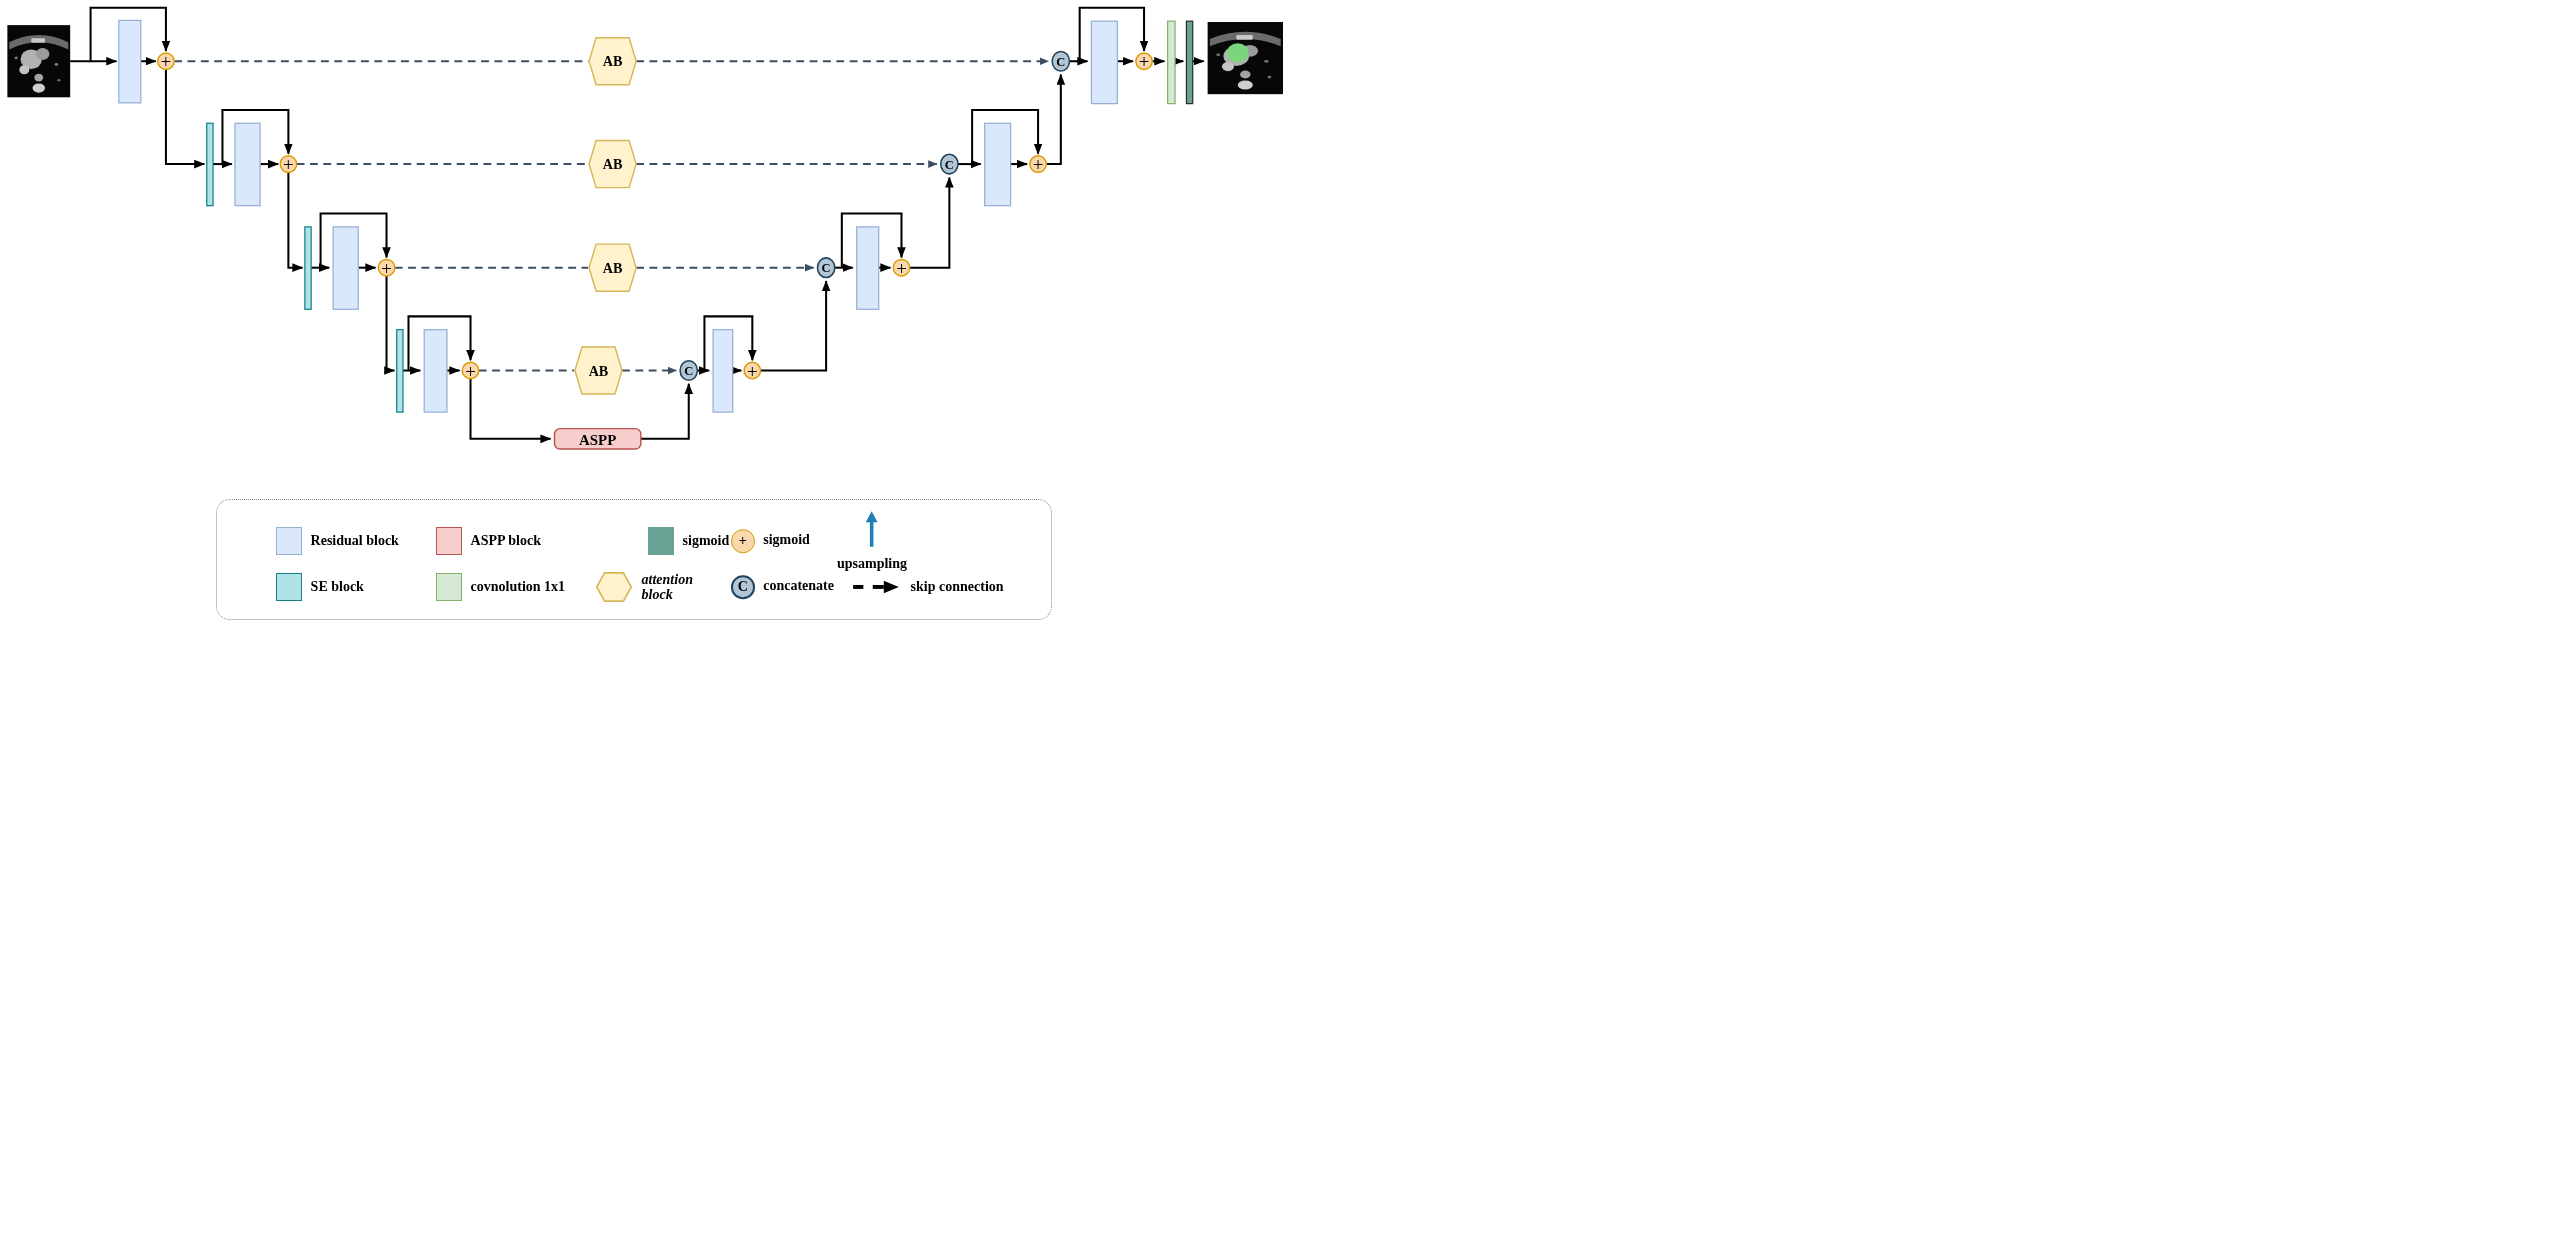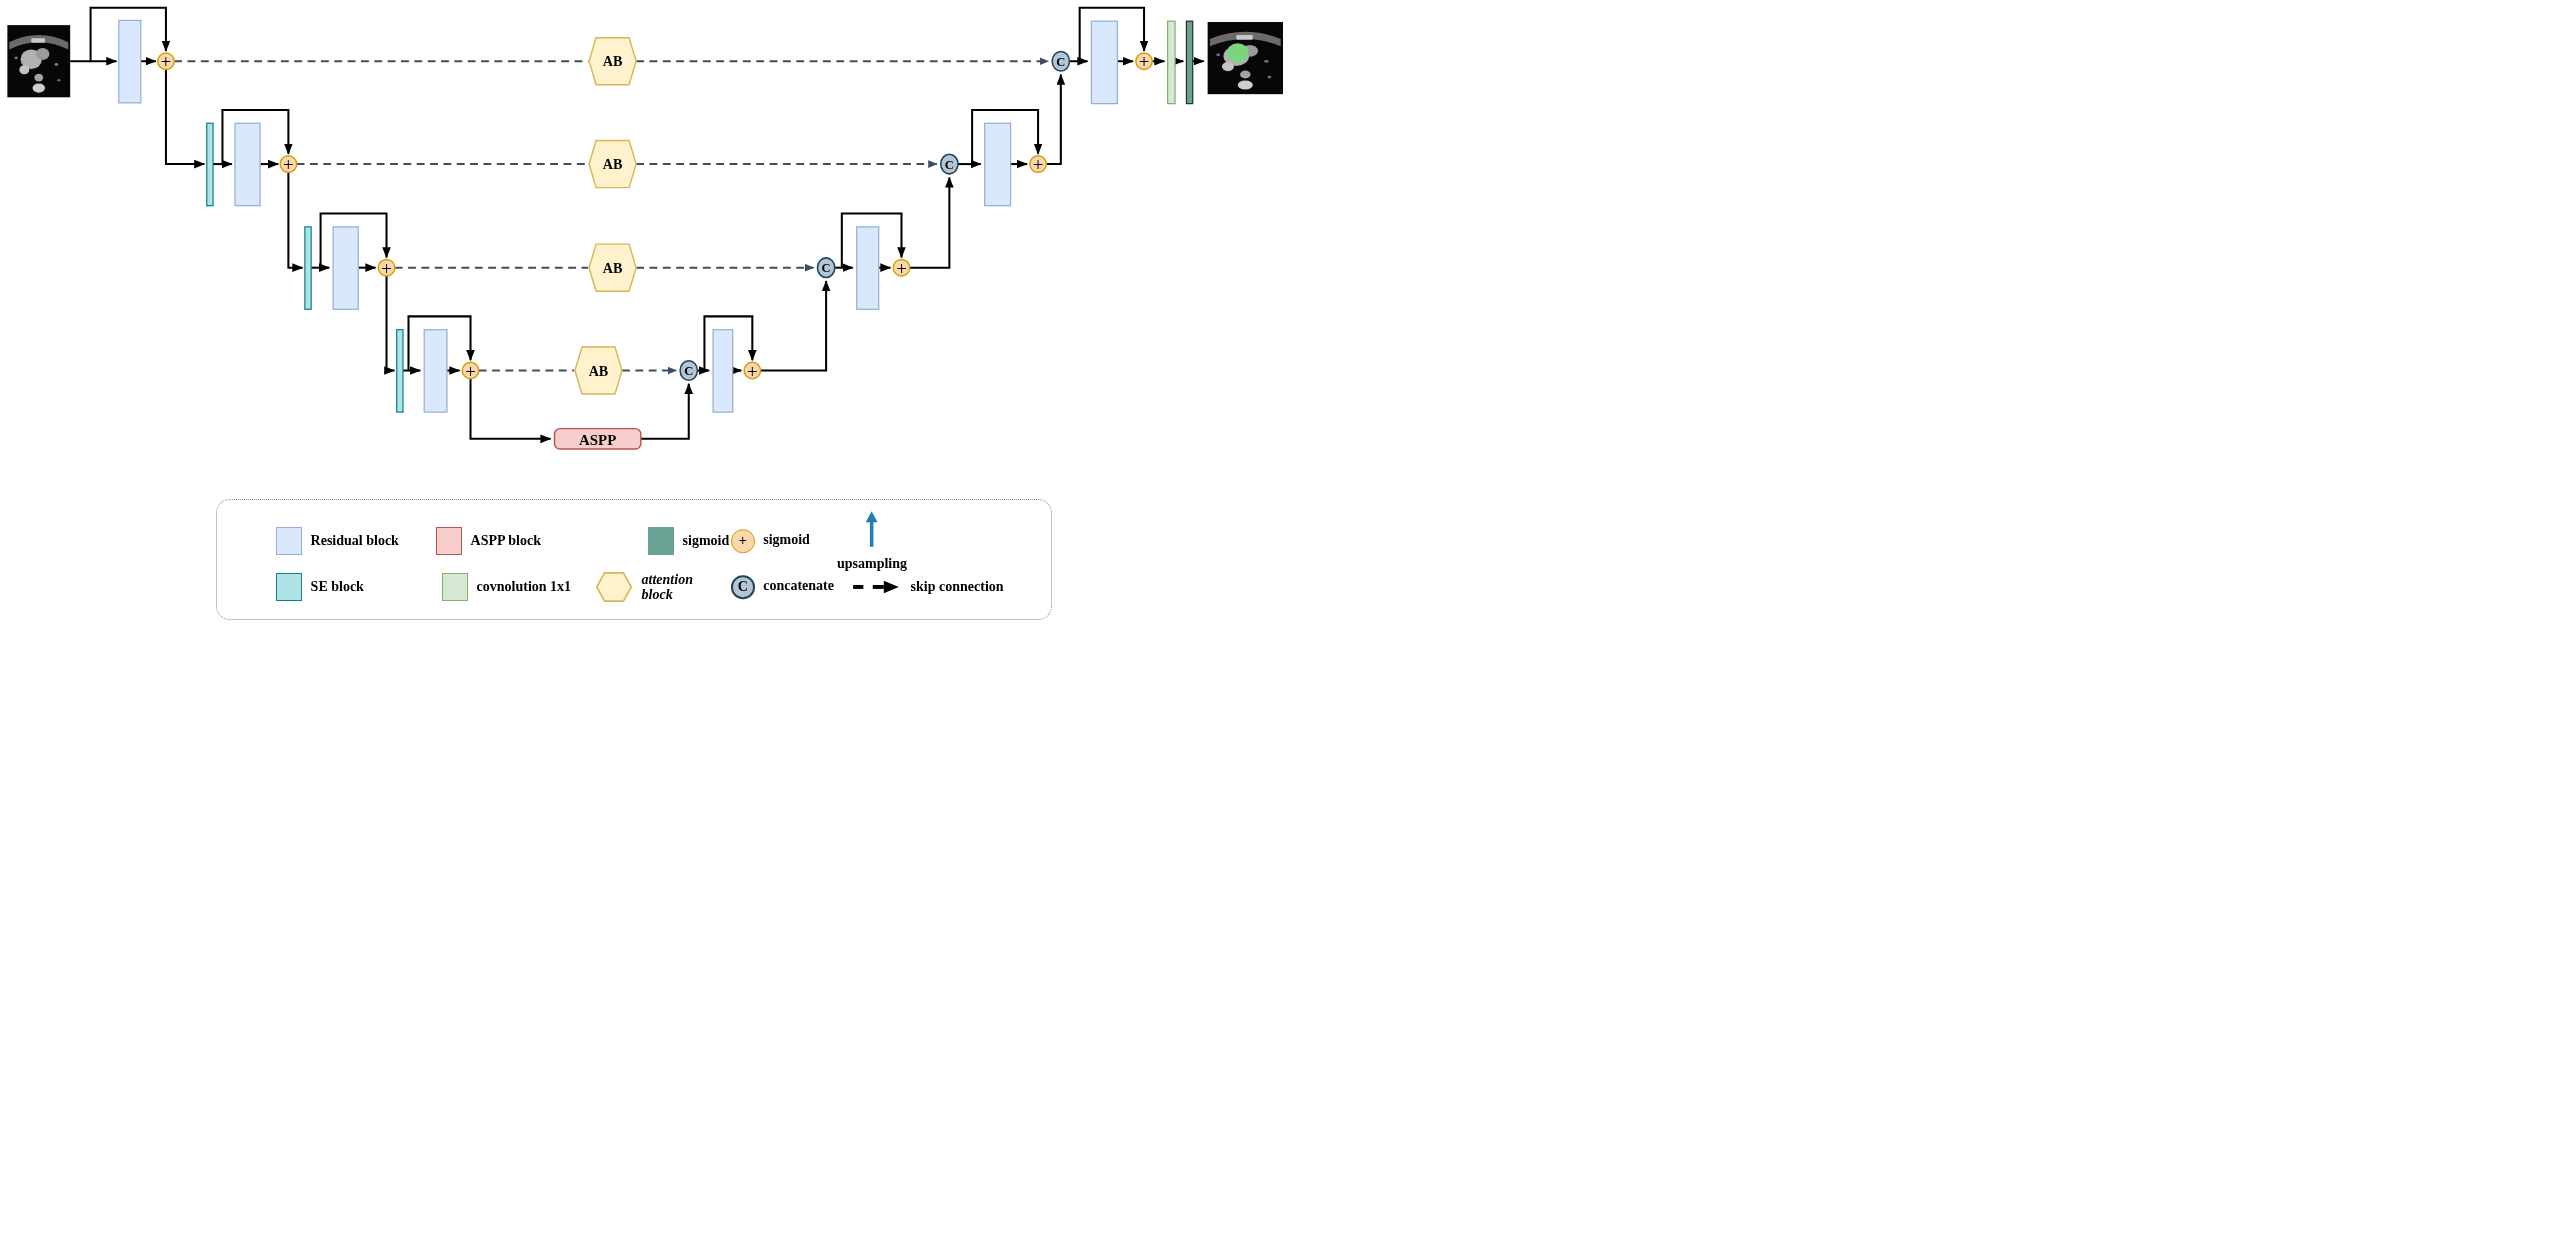--- a/index.html
+++ b/index.html
@@ -211,21 +211,21 @@
       <line x1="11" y1="46" x2="11" y2="13" stroke="#1E7EB5" stroke-width="4.5"></line>
       <polygon points="11,1 18.5,15 3.5,15" fill="#1E7EB5"></polygon>
     </svg>
     <span class="lg-label">upsampling</span>
   </div>
 
   <div class="lg-item" style="left:59px; top:87px;">
     <div class="sw sw-se"></div>
     <span class="lg-label">SE block</span>
   </div>
-  <div class="lg-item" style="left:225px; top:87px;">
+  <div class="lg-item" style="left:219px; top:87px;">
     <div class="sw sw-conv"></div>
     <span class="lg-label">covnolution 1x1</span>
   </div>
   <div class="lg-item" style="left:378px; top:87px;font-style:italic;">
     <svg width="38" height="33" viewBox="0 0 48 42">
       <polygon points="2,21 12,3 36,3 46,21 36,39 12,39" fill="#FFF2CC" stroke="#D6B656" stroke-width="2"></polygon>
     </svg>
     <span class="lg-label wrap">attention block</span>
   </div>
   <div class="lg-item" style="left:514px; top:87px;">

